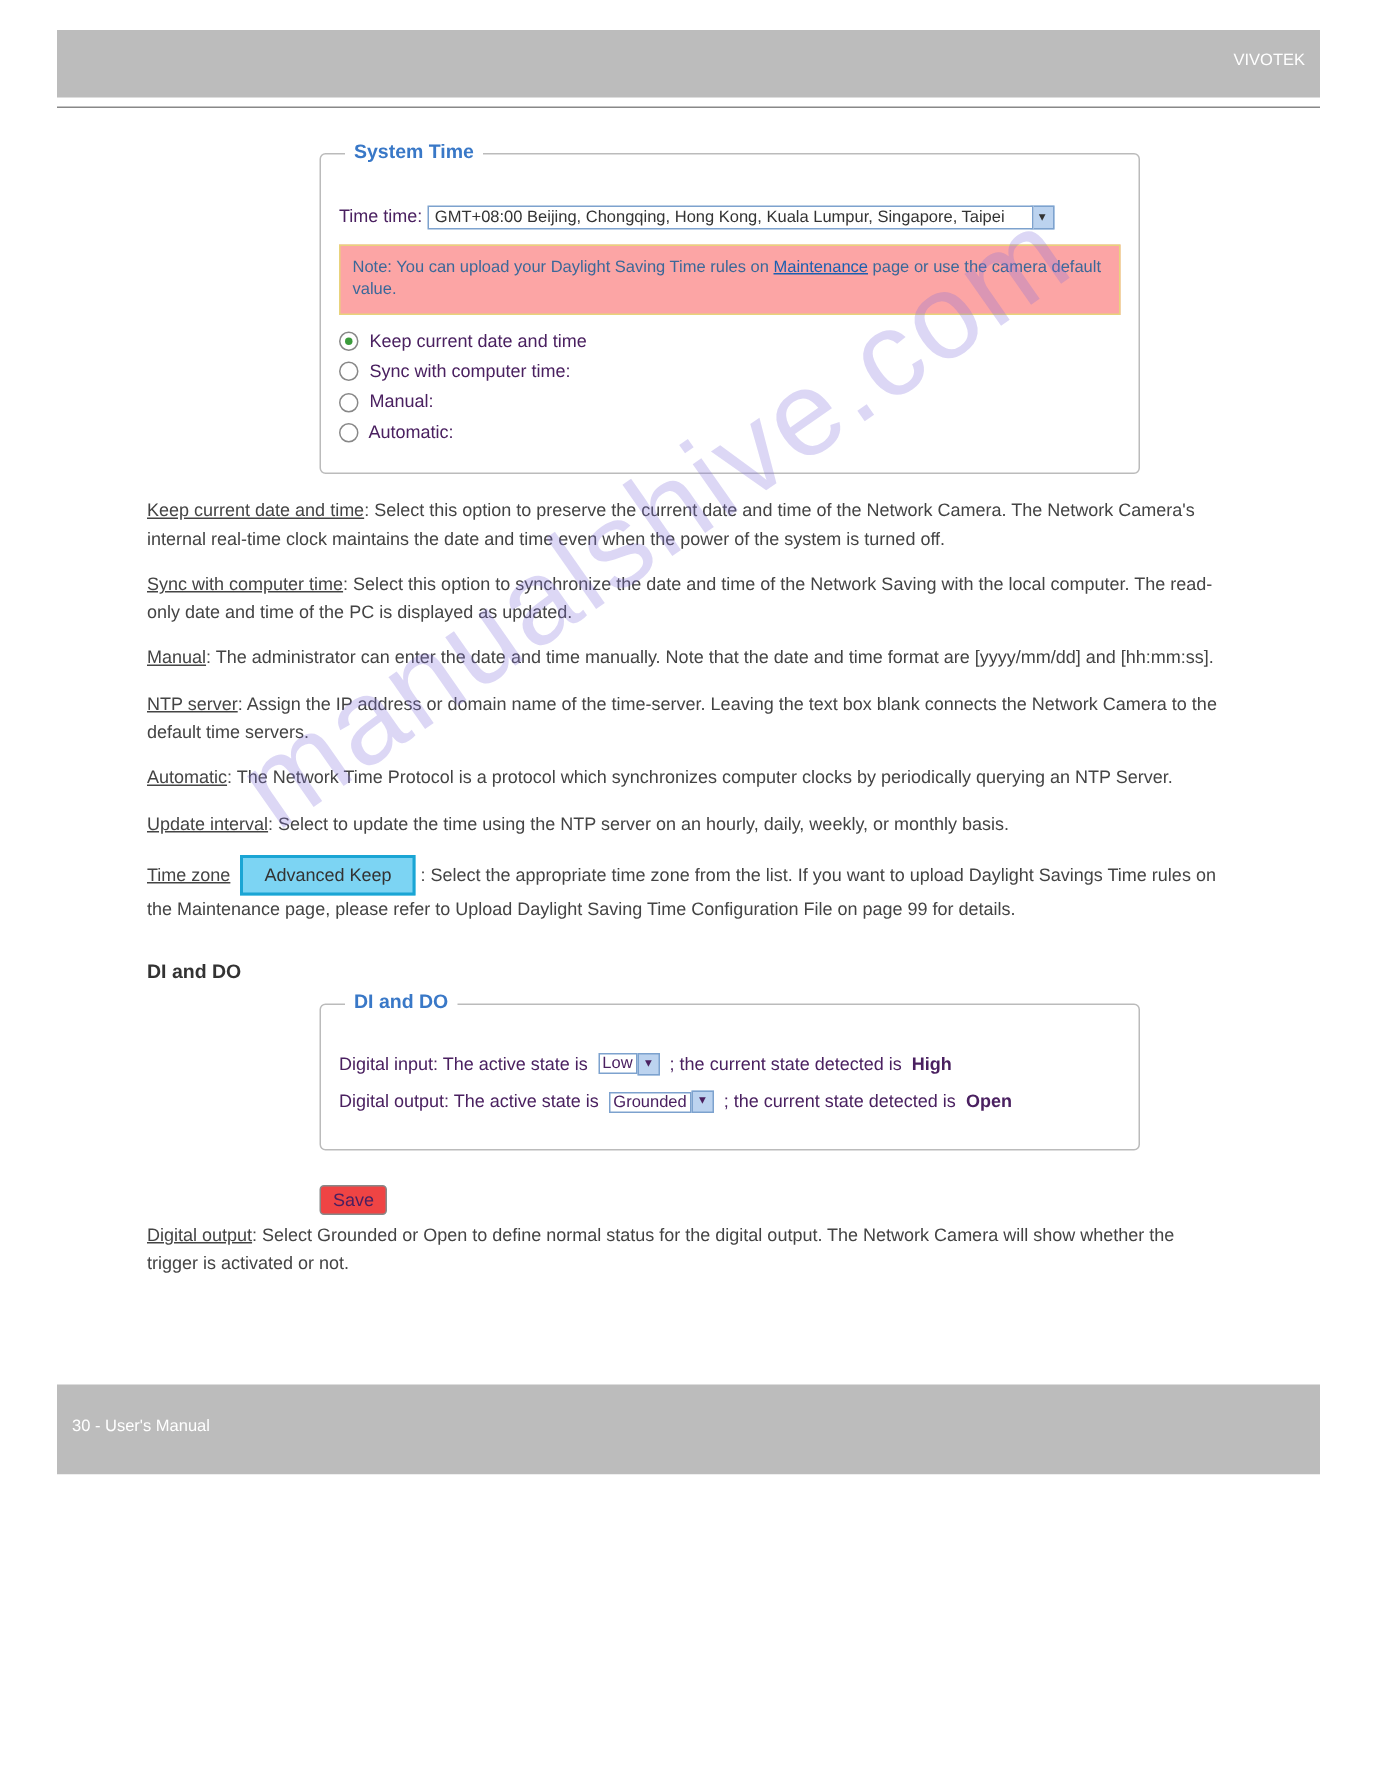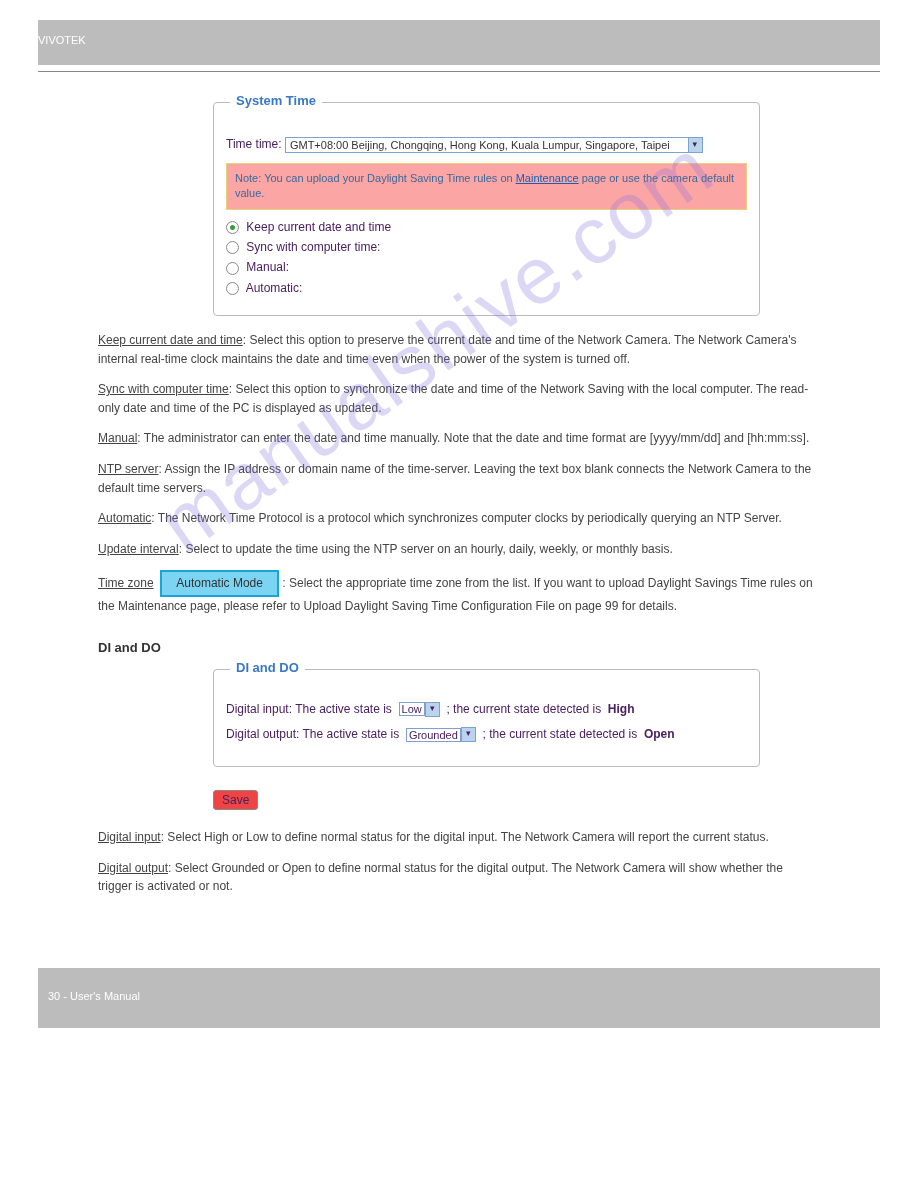--- a/index.html
+++ b/index.html
@@ -173,20 +173,21 @@
       text-align: right;
     }
     .footer-left {
       position: absolute;
       left: 10px;
       top: 22px;
       font-size: 11px;
       color: #fff;
     }
     .header-right {
+      text-align: right;
       padding: 14px 10px 0 0;
       font-size: 11px;
       color: #fff;
     }
     .watermark {
       position: absolute;
       top: 300px;
       left: 110px;
       font-size: 80px;
       color: rgba(130, 110, 220, 0.28);
@@ -258,21 +259,21 @@
     <span class="ul">NTP server</span><span>: Assign the IP address or domain name of the time-server. Leaving the text box blank connects the Network Camera to the default time servers.</span>
   </p>
   <p class="body-text">
     <span class="ul">Automatic</span><span>: The Network Time Protocol is a protocol which synchronizes computer clocks by periodically querying an NTP Server.</span>
   </p>
   <p class="body-text">
     <span class="ul">Update interval</span><span>: Select to update the time using the NTP server on an hourly, daily, weekly, or monthly basis.</span>
   </p>
   <p class="body-text">
     <span class="ul">Time zone</span>
-    &nbsp;<span class="hl-box">Automatic Mode</span>
+    &nbsp;<span class="hl-box">Advanced Keep</span>
     <span>: Select the appropriate time zone from the list. If you want to upload Daylight Savings Time rules on the Maintenance page, please refer to </span><span>Upload Daylight Saving Time Configuration File on page 99</span><span> for details.</span>
   </p>
 
   
   <div class="section-h">DI and DO</div>
 
   <div class="fieldset" style="margin-top:14px;">
     <div class="fieldset-legend">DI and DO</div>
 
     <div class="di-row">
@@ -289,23 +290,20 @@
       <span class="small-select">
         <span>Grounded</span>
       </span><span class="small-select-arrow">▾</span>
       &nbsp;<span>; the current state detected is</span>&nbsp;
       <b>Open</b>
     </div>
   </div>
 
   <span class="save-btn">Save</span>
 
-  <p class="body-text" style="margin-top:18px;">
-    <span class="ul">Digital input</span><span>: Select High or Low to define normal status for the digital input. The Network Camera will report the current status.</span>
-  </p>
   <p class="body-text">
     <span class="ul">Digital output</span><span>: Select Grounded or Open to define normal status for the digital output. The Network Camera will show whether the trigger is activated or not.</span>
   </p>
 
 </div>
 
 <div class="footer-band">
   <div class="footer-left">30 - User's Manual</div>
 </div>
 

